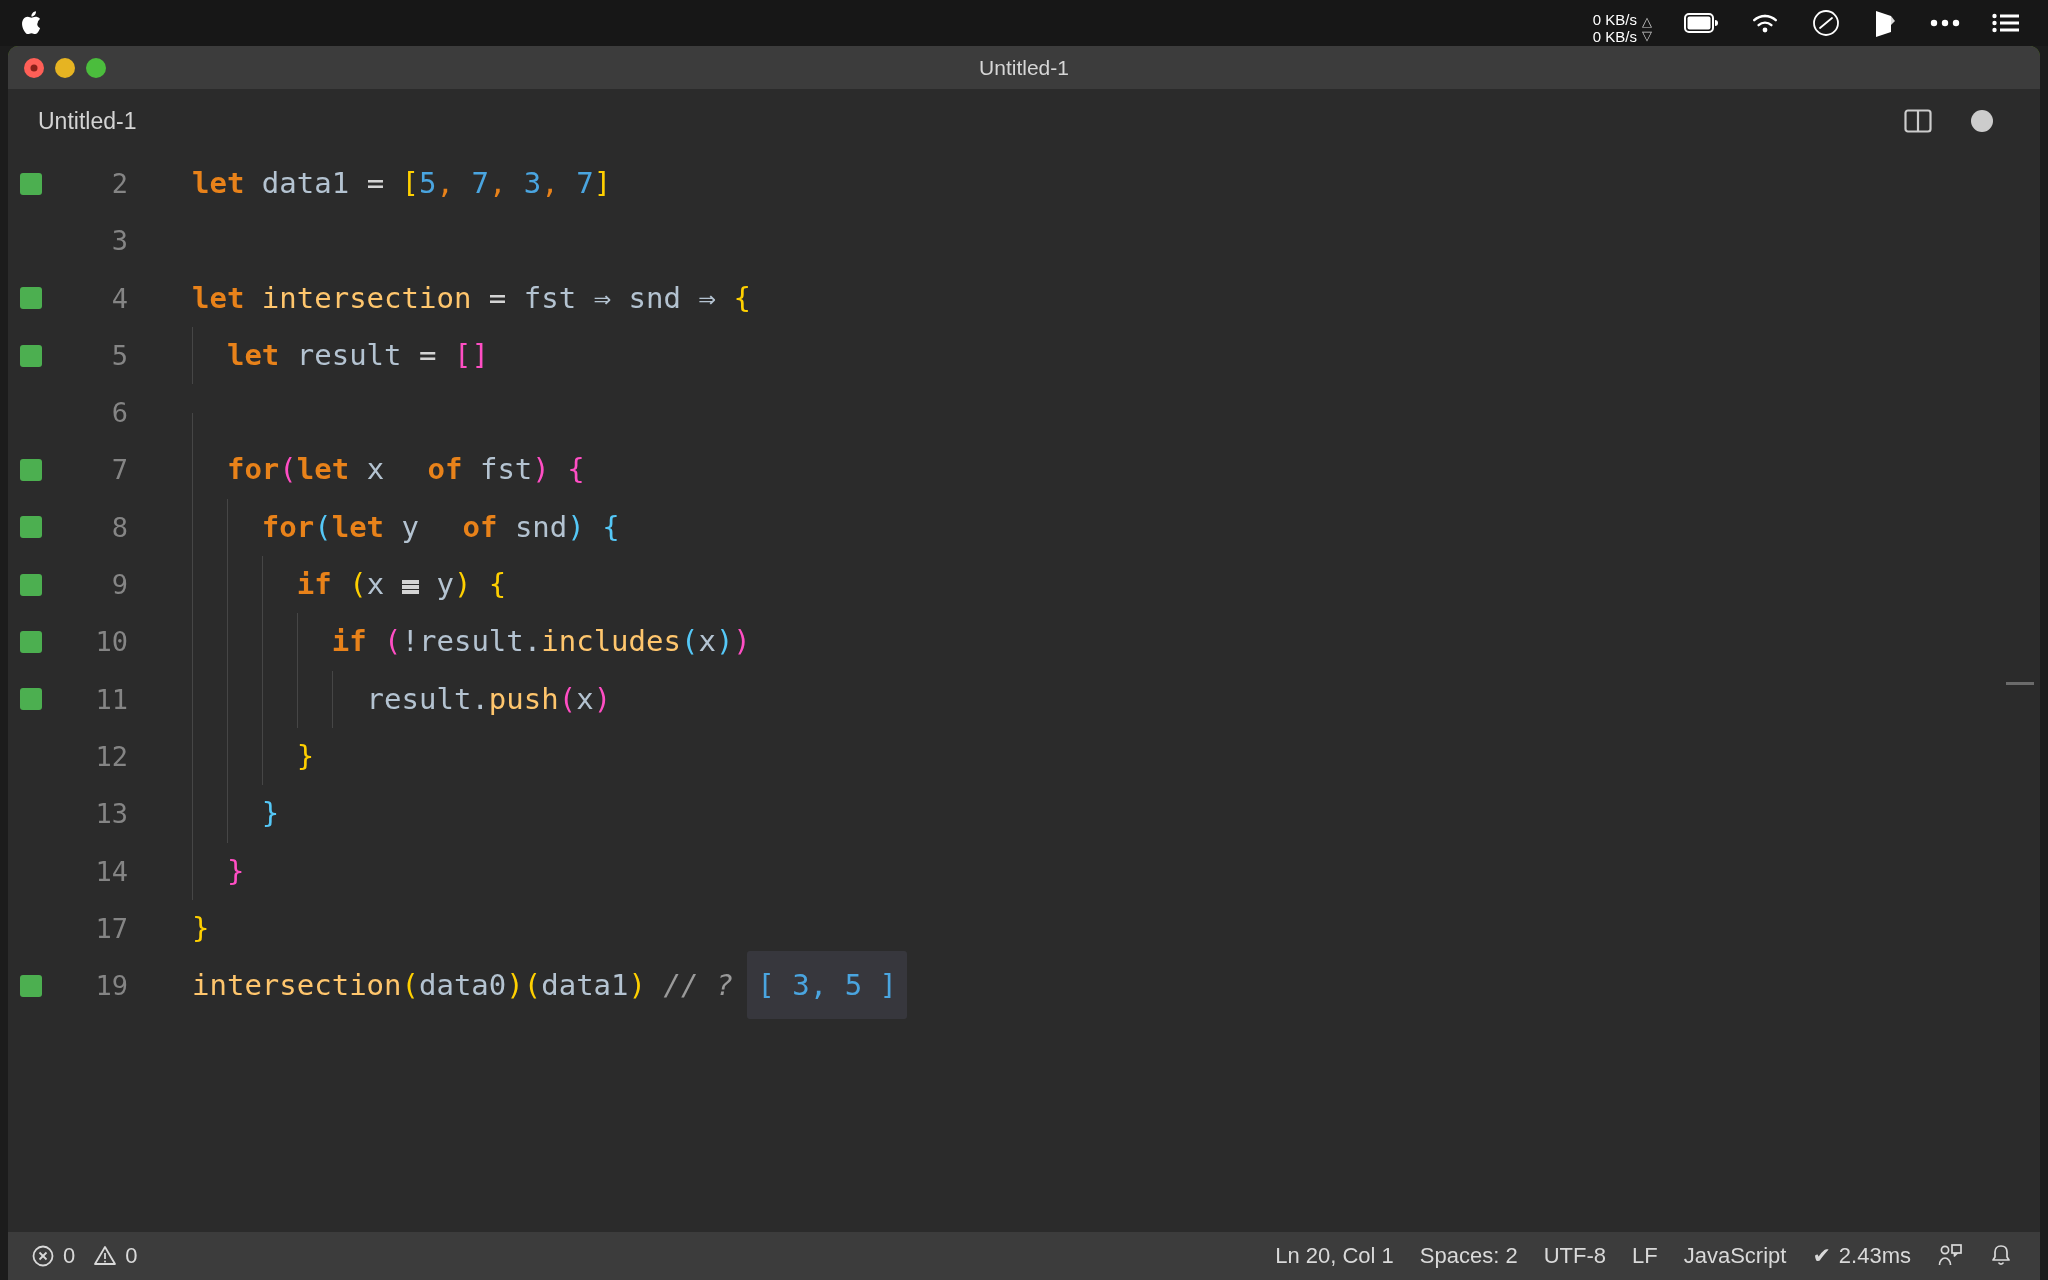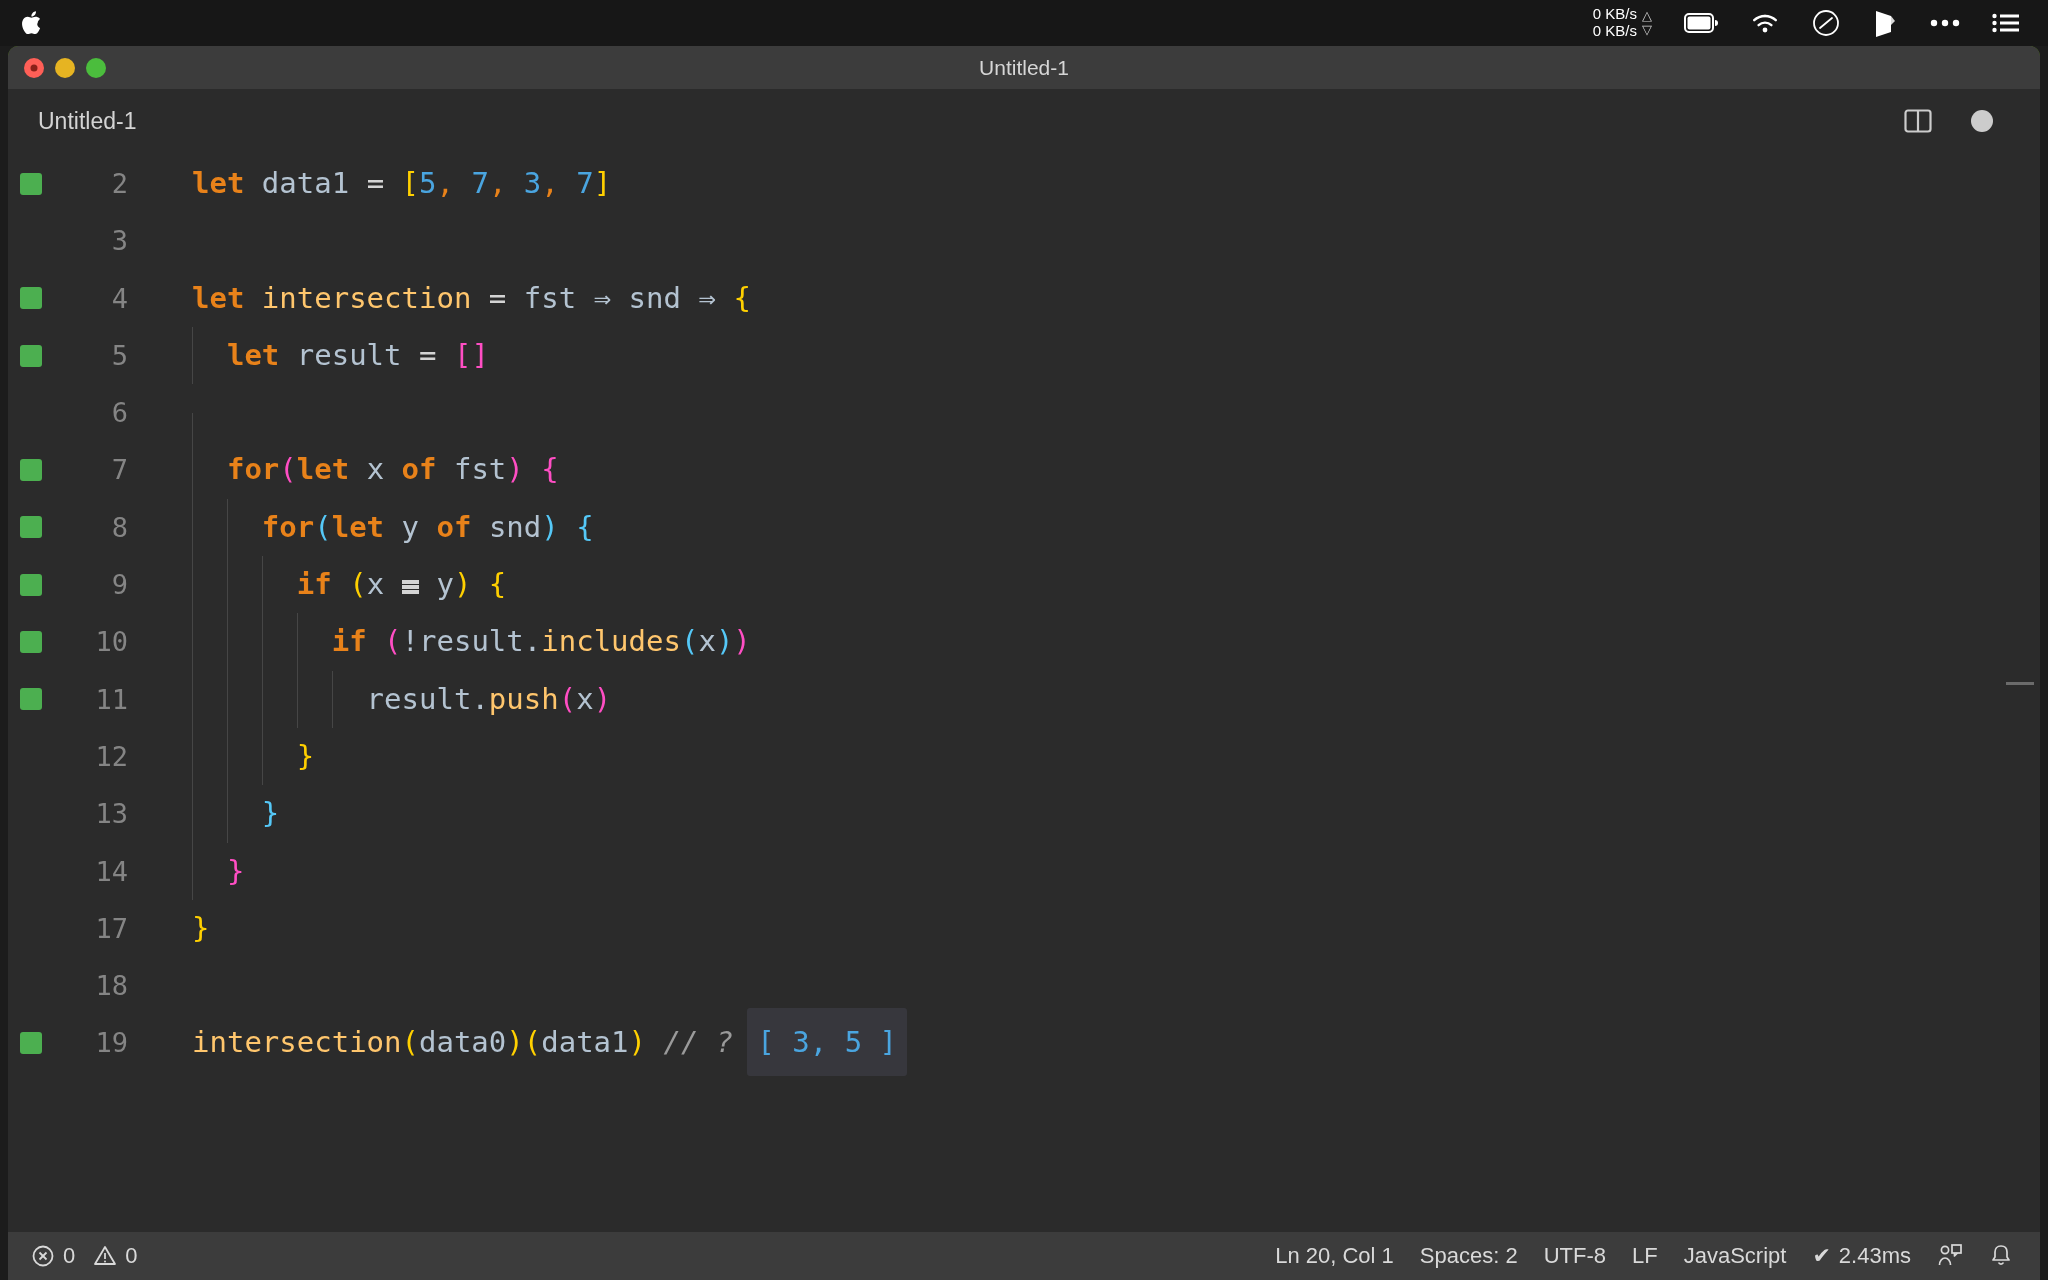--- a/index.html
+++ b/index.html
@@ -19,21 +19,21 @@
     color: #f2f2f2;
     position: relative; z-index: 40;
   }
   .apple-logo { width: 26px; height: 30px; margin-right: 26px; display:flex; align-items:center; justify-content:center; }
   .menu-items { display: flex; align-items: center; gap: 0; }
   .menu-item {
     font-size: 22px; padding: 2px 17px; color: #f4f4f4;
     white-space: nowrap; letter-spacing: .1px;
   }
   .menu-item.bold { font-weight: bold; }
-  .menubar-right { margin-left: auto; display: flex; align-items: center; gap: 4px; }
+  .menubar-right { margin-left: auto; display: flex; align-items: flex-end; gap: 4px; }
   .netspeed {
     display: flex; align-items: center; gap: 5px;
     font-size: 15px; color: #ffffff; line-height: 1.12;
     font-family: "Liberation Sans", sans-serif; margin-right: 14px;
   }
   .netspeed .nums { text-align: right; }
   .netspeed .arrows { display: flex; flex-direction: column; font-size: 13px; line-height: 1.1; color: #cfcfcf; }
   .status-icon { padding: 0 14px; display: flex; align-items: center; justify-content: center; height: 46px; }
 
   
@@ -113,21 +113,21 @@
   }
   .code {
     padding-left: 56px; position: relative;
     color: #b4c3d1; flex: 1 1 auto;
   }
   
   .ig { position: absolute; top: 0; height: 57.3px; width: 1px; background: #464646; }
 
   
   .kw   { color: #e8821a; font-weight: bold; }       
-  .kw2  { color: #e8821a; font-weight: bold; }       
+  .kw2  { color: #e8821a; font-weight: bold; margin-left: 26px; }       
   .var  { color: #b4c3d1; }
   .fn   { color: #ffc66d; }
   .num  { color: #4aa5e0; }
   .op   { color: #d4d4d4; }
   .b1   { color: #ff4ec4; }                          
   .b2   { color: #55c8f7; }                          
   .b3   { color: #ffd000; }                          
   .comma{ color: #e8821a; }
   .comment { color: #9a9a9a; font-style: italic; }
   .eq3 { display:inline-block; position: relative; width: 0.6em; height: 1em; vertical-align: middle; }
@@ -259,21 +259,20 @@
         <div class="line"><div class="quokka-gutter"></div><div class="lnum">6</div><div class="code"><div class="ig" style="left: 56px;"></div></div></div>
         <div class="line"><div class="quokka-gutter"><div class="qbox"></div></div><div class="lnum">7</div><div class="code"><div class="ig" style="left: 56px;"></div><span class="op">  </span><span class="kw">for</span><span class="b1">(</span><span class="kw">let</span><span class="var"> x </span><span class="kw2">of</span><span class="op"> </span><span class="var">fst</span><span class="b1">)</span><span class="op"> </span><span class="b1">{</span></div></div>
         <div class="line"><div class="quokka-gutter"><div class="qbox"></div></div><div class="lnum">8</div><div class="code"><div class="ig" style="left: 56px;"></div><div class="ig" style="left: 90.9px;"></div><span class="op">    </span><span class="kw">for</span><span class="b2">(</span><span class="kw">let</span><span class="var"> y </span><span class="kw2">of</span><span class="op"> </span><span class="var">snd</span><span class="b2">)</span><span class="op"> </span><span class="b2">{</span></div></div>
         <div class="line"><div class="quokka-gutter"><div class="qbox"></div></div><div class="lnum">9</div><div class="code"><div class="ig" style="left: 56px;"></div><div class="ig" style="left: 90.9px;"></div><div class="ig" style="left: 125.8px;"></div><span class="op">      </span><span class="kw">if</span><span class="op"> </span><span class="b3">(</span><span class="var">x</span><span class="op"> </span><span class="eq3"><i></i><i></i><i></i></span><span class="op"> </span><span class="var">y</span><span class="b3">)</span><span class="op"> </span><span class="b3">{</span></div></div>
         <div class="line"><div class="quokka-gutter"><div class="qbox"></div></div><div class="lnum">10</div><div class="code"><div class="ig" style="left: 56px;"></div><div class="ig" style="left: 90.9px;"></div><div class="ig" style="left: 125.8px;"></div><div class="ig" style="left: 160.7px;"></div><span class="op">        </span><span class="kw">if</span><span class="op"> </span><span class="b1">(</span><span class="var">!</span><span class="var">result</span><span class="var">.</span><span class="fn">includes</span><span class="b2">(</span><span class="var">x</span><span class="b2">)</span><span class="b1">)</span></div></div>
         <div class="line"><div class="quokka-gutter"><div class="qbox"></div></div><div class="lnum">11</div><div class="code"><div class="ig" style="left: 56px;"></div><div class="ig" style="left: 90.9px;"></div><div class="ig" style="left: 125.8px;"></div><div class="ig" style="left: 160.7px;"></div><div class="ig" style="left: 195.6px;"></div><span class="op">          </span><span class="var">result</span><span class="var">.</span><span class="fn">push</span><span class="b1">(</span><span class="var">x</span><span class="b1">)</span></div></div>
         <div class="line"><div class="quokka-gutter"></div><div class="lnum">12</div><div class="code"><div class="ig" style="left: 56px;"></div><div class="ig" style="left: 90.9px;"></div><div class="ig" style="left: 125.8px;"></div><span class="op">      </span><span class="b3">}</span></div></div>
         <div class="line"><div class="quokka-gutter"></div><div class="lnum">13</div><div class="code"><div class="ig" style="left: 56px;"></div><div class="ig" style="left: 90.9px;"></div><span class="op">    </span><span class="b2">}</span></div></div>
         <div class="line"><div class="quokka-gutter"></div><div class="lnum">14</div><div class="code"><div class="ig" style="left: 56px;"></div><span class="op">  </span><span class="b1">}</span></div></div>
         <div class="line"><div class="quokka-gutter"></div><div class="lnum">17</div><div class="code"><span class="b3">}</span></div></div>
-        <div class="line"><div class="quokka-gutter"></div><div class="lnum">18</div><div class="code"></div></div>
         <div class="line"><div class="quokka-gutter"><div class="qbox"></div></div><div class="lnum">19</div><div class="code"><span class="fn">intersection</span><span class="b3">(</span><span class="var">data0</span><span class="b3">)</span><span class="b3">(</span><span class="var">data1</span><span class="b3">)</span><span class="op"> </span><span class="comment">// ?</span><span class="inline-result">[ 3, 5 ]</span></div></div>
       </div>
     <div class="scroll-tick"></div>
   </div>
 
   <div class="statusbar">
     <div class="sb-item">
       <span class="sb-icon">
         <svg width="24" height="24" viewBox="0 0 24 24">
             <circle cx="12" cy="12" r="9.5" fill="none" stroke="#d9d9d9" stroke-width="1.8"></circle>

